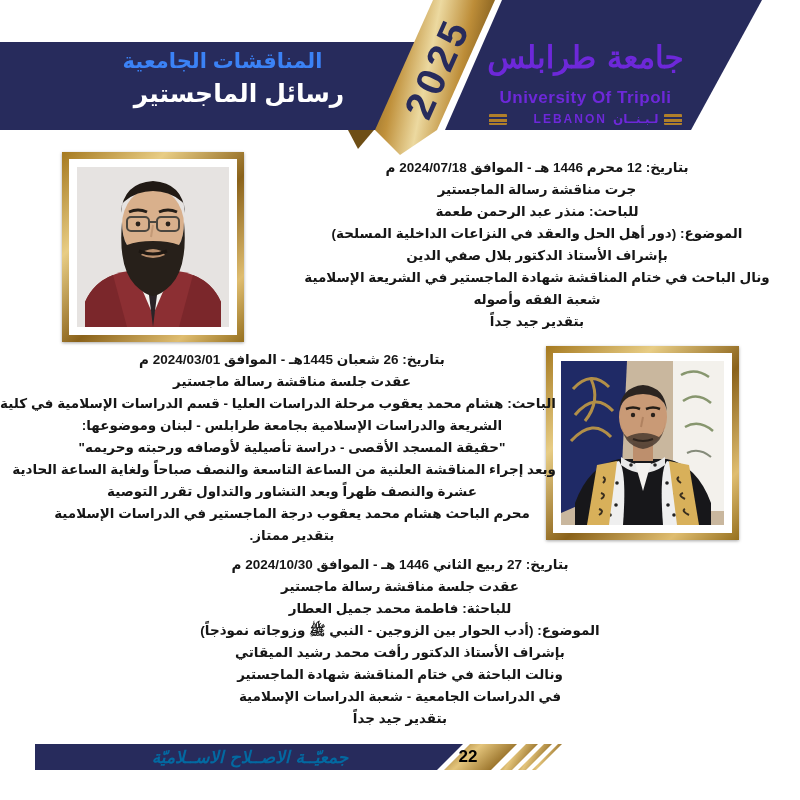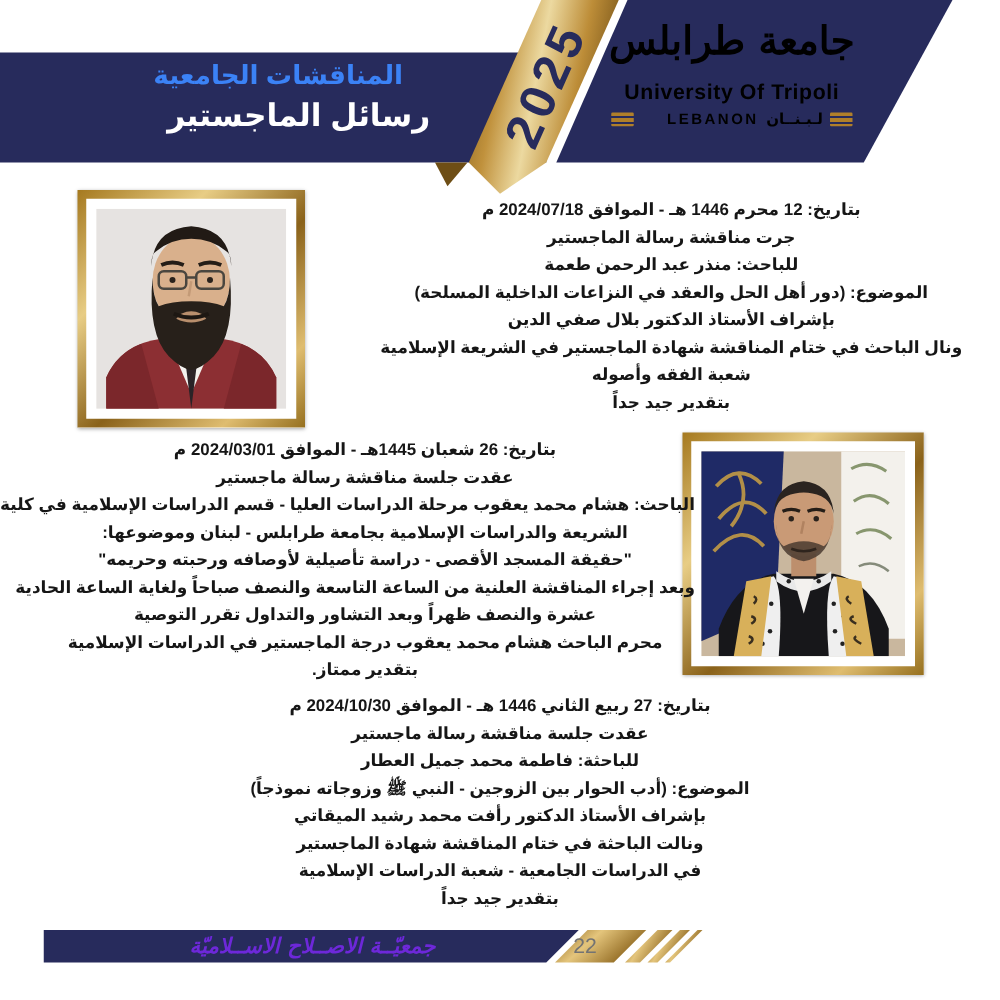--- a/index.html
+++ b/index.html
@@ -8,21 +8,21 @@
   svg{display:block;}
 
   
   .hdr-svg{position:absolute;top:0;left:0;}
   .title-block{position:absolute;left:0;top:46px;width:445px;text-align:center;}
   .title-line1{color:#3b82f6;font-size:21px;font-weight:bold;line-height:30px;}
   .title-line2{color:#ffffff;font-size:25px;font-weight:bold;line-height:34px;padding-left:33px;}
   .year-ribbon-text{position:absolute;left:357px;top:44px;width:160px;height:48px;
         text-align:center;transform:rotate(-66deg);transform-origin:50% 50%;
         color:#272b5c;font-size:40px;font-weight:bold;letter-spacing:4px;line-height:48px;}
-  .univ-block{position:absolute;left:468px;top:4px;width:235px;text-align:center;color:#000000;}
+  .univ-block{position:absolute;left:468px;top:28px;width:235px;text-align:center;color:#6d28d9;}
   .univ-callig{font-size:31px;font-weight:bold;line-height:58px;height:60px;
         font-family:"DejaVu Serif","Liberation Serif",serif;}
   .univ-en{font-size:17px;font-weight:bold;letter-spacing:.5px;line-height:20px;}
   .lebanon-row{margin-top:4px;display:flex;align-items:center;justify-content:center;gap:6px;}
   .flag-stripes{display:inline-block;width:18px;height:11px;
         background:repeating-linear-gradient(#b07f2a 0 3px,#272b5c 3px 4.5px);
         border-radius:1px;}
   .lebanon-en{font-size:12px;font-weight:bold;letter-spacing:2px;margin-left:21px;}
   .lebanon-ar{font-size:12px;font-weight:bold;}
 
@@ -37,24 +37,24 @@
   
   .sec{position:absolute;text-align:center;color:#161616;font-weight:bold;}
   .tline{font-size:13.5px;line-height:22px;white-space:nowrap;}
   .sec1{left:272px;top:157px;width:530px;}
   .sec2{left:28px;top:349px;width:528px;}
   .sec3{left:95px;top:554px;width:610px;}
 
   
   .ftr-svg{position:absolute;left:0;top:740px;}
   .assoc-text{position:absolute;left:40px;top:744px;width:420px;height:26px;
-        text-align:center;color:#6d28d9;font-size:17px;font-weight:bold;line-height:26px;
+        text-align:center;color:#0369a1;font-size:17px;font-weight:bold;line-height:26px;
         font-family:"DejaVu Serif","Liberation Serif",serif;font-style:italic;}
   .page-num{position:absolute;left:444px;top:745px;width:48px;text-align:center;
-        color:#737373;font-size:17px;font-weight:normal;line-height:24px;}
+        color:#000000;font-size:17px;font-weight:bold;line-height:24px;}
 </style>
 </head>
 <body>
 
 <div class="page">
 
   <svg class="hdr-svg" width="800" height="165" viewBox="0 0 800 165">
     <defs>
       <linearGradient id="goldRib" x1="0" y1="0" x2="1" y2="0.25">
         <stop offset="0" stop-color="#7e5a1c"></stop>

